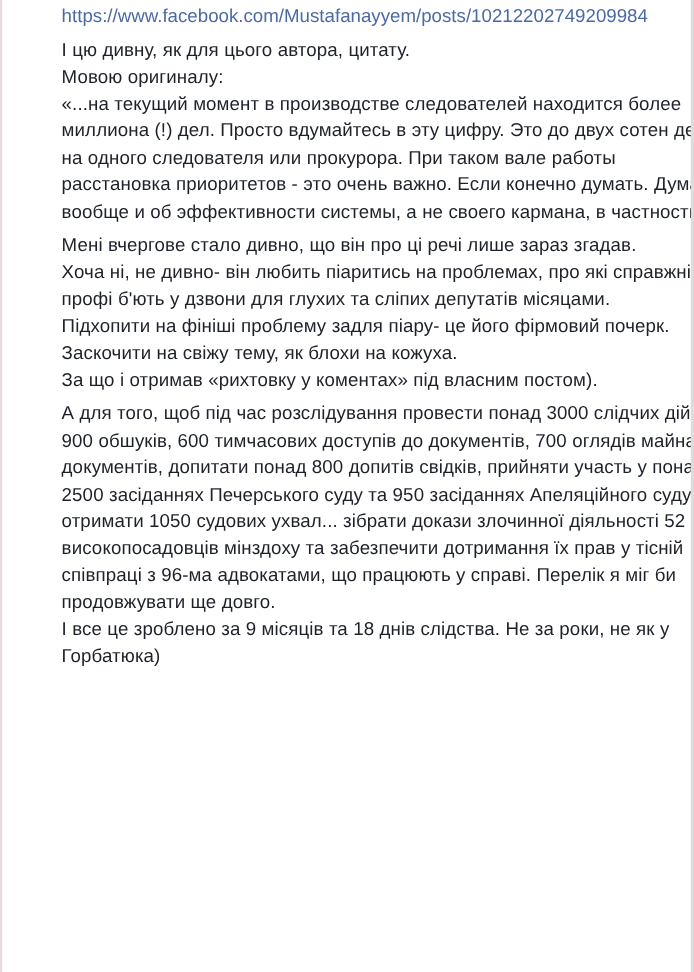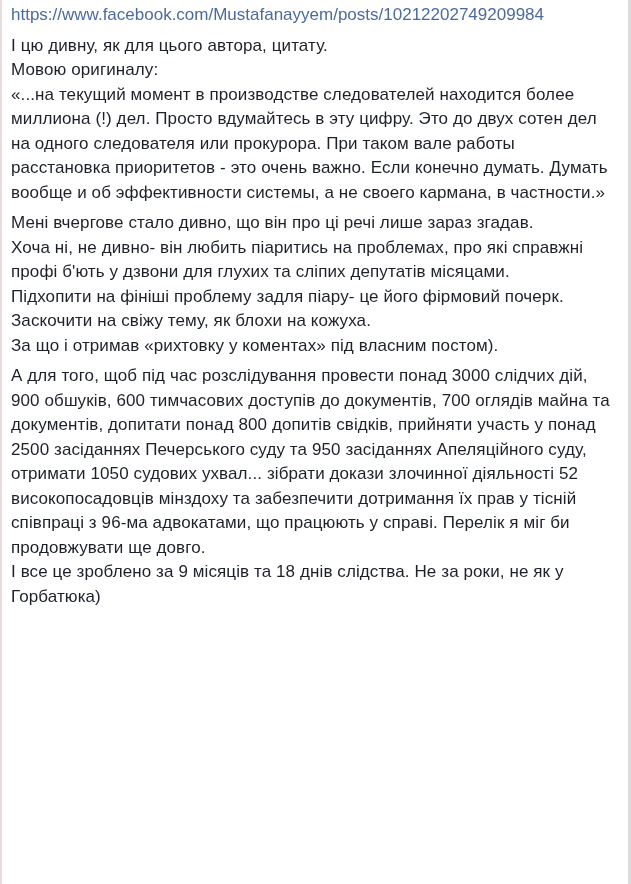--- a/index.html
+++ b/index.html
@@ -10,20 +10,21 @@
   .page {
     position: relative;
     width: 631px;
     height: 884px;
     background: #ffffff;
     overflow: hidden;
     border-left: 2px solid #e7dddd;
     box-sizing: border-box;
     font-family: "Liberation Sans", "DejaVu Sans", sans-serif;
     color: #1d2129;
+    padding-left: 45px;
   }
   .content {
     padding: 3px 14px 0 9px;
     box-sizing: border-box;
     width: 628px;
   }
   .post-link {
     display: inline-block;
     color: #4a6aa5;
     text-decoration: none;

